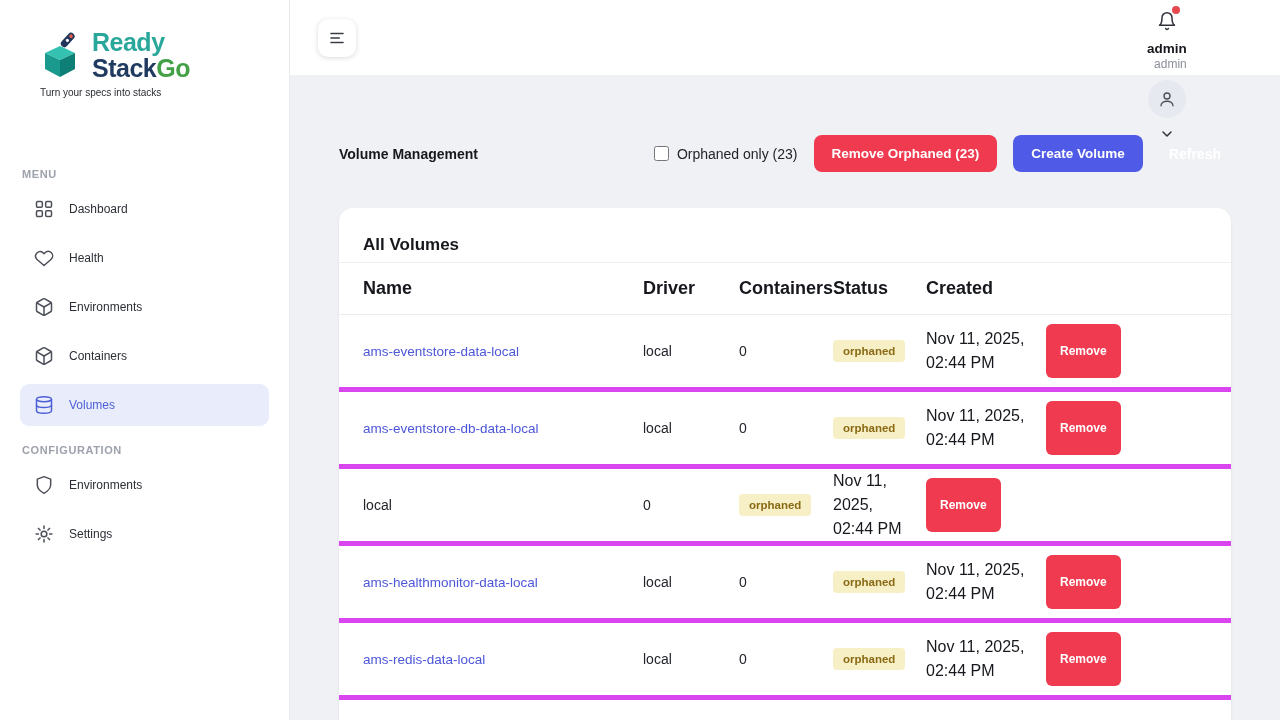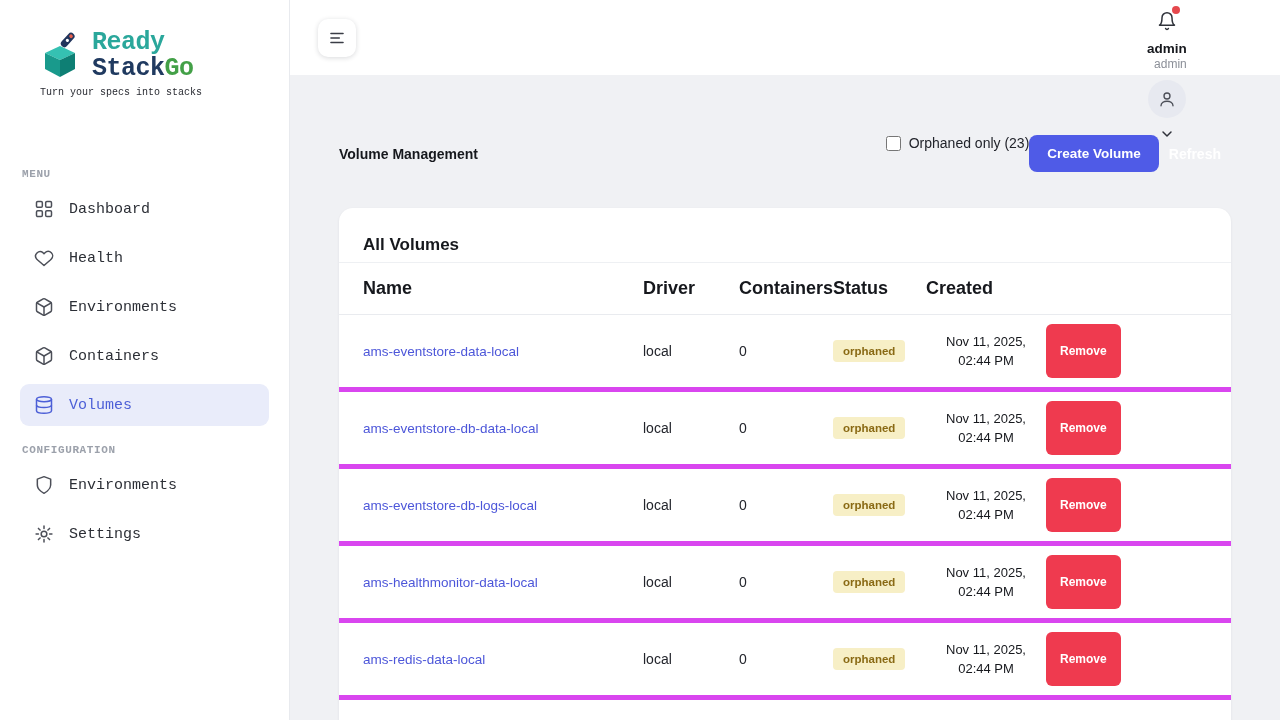--- a/index.html
+++ b/index.html
@@ -1,32 +1,32 @@
 <!DOCTYPE html>
 <html><head>
 <meta charset="utf-8">
 <style>
   * { margin:0; padding:0; box-sizing:border-box; }
   html,body { width:1280px; height:720px; overflow:hidden; }
   body { font-family:"Liberation Sans", sans-serif; background:#f0f1f4; color:#1b1d23; }
   .app { display:flex; width:1280px; height:720px; }
 
   
-  .sidebar { width:290px; min-width:290px; background:#ffffff; border-right:1px solid #e8eaee; height:720px;font-family:Liberation Mono, monospace; }
+  .sidebar { width:290px; min-width:290px; background:#ffffff; border-right:1px solid #e8eaee; height:720px; }
   .logo-wrap { padding:30px 20px 6px 36px; }
   .logo-row { display:flex; align-items:center; gap:10px; }
   .logo-text { line-height:1.02; font-weight:700; font-size:25px; letter-spacing:-0.5px; }
   .logo-ready { color:#2aa79b; }
   .logo-stack { color:#203a60; }
   .logo-go { color:#43a047; }
   .tagline { font-size:10px; color:#2a2c33; margin:6px 0 0 2px; padding-left:2px; }
   .section-label { font-size:11px; font-weight:700; letter-spacing:0.6px; color:#9ca1ab; margin:0 0 8px 22px; }
   .section-label.first { margin-top:64px; }
   .section-label.second { margin-top:18px; }
-  .nav-item { display:flex; align-items:center; gap:15px; height:42px; margin:7px 20px; padding:0 14px; border-radius:9px; font-size:15px; color:#2c2f36; cursor:pointer; }
+  .nav-item { display:flex; align-items:center; gap:15px; height:42px; margin:7px 20px; padding:0 14px; border-radius:9px; font-size:12px; color:#2c2f36; cursor:pointer; }
   .nav-item .nav-icon { width:20px; height:20px; color:#4c4f58; display:flex; }
   .nav-item.active { background:#e9ecfa; color:#4c5fd7; }
   .nav-item.active .nav-icon { color:#4c5fd7; }
 
   
   .main { flex:1; display:flex; flex-direction:column; }
   .topbar { height:75px; min-height:75px; background:#ffffff; display:flex; align-items:center; padding:0 22px 0 28px; }
   .hamburger-btn { width:38px; height:38px; background:#fff; border:none; border-radius:10px; box-shadow:0 1px 5px rgba(20,24,40,.16); display:flex; align-items:center; justify-content:center; color:#3a3d46; cursor:pointer; }
   .topbar-right { margin-left:auto; display:flex; align-items:center; gap:8px;flex-direction:column; }
   .env-pill { display:flex; align-items:center; gap:9px; background:#f1f2f6; border-radius:9px; padding:9px 13px; cursor:pointer; }
@@ -37,37 +37,37 @@
   .user-meta { text-align:right; line-height:1.25; }
   .user-name { font-size:13.5px; font-weight:700; color:#16181d; }
   .user-role { font-size:12px; color:#8b8f98; }
   .avatar { width:38px; height:38px; border-radius:50%; background:#e7e9f0; display:flex; align-items:center; justify-content:center; color:#4c4f58; cursor:pointer; }
   .caret-btn { background:none; border:none; color:#2f323a; display:flex; cursor:pointer; }
 
   
   .content { padding:60px 49px 0 49px; }
   .page-head { display:flex; align-items:center; }
   .page-title { font-size:14px; font-weight:700; color:#16181d; }
-  .head-controls { margin-left:auto; display:flex; align-items:flex-start; }
+  .head-controls { margin-left:auto; display:flex; align-items:center; gap:16px; }
   .check-wrap { display:flex; align-items:center; gap:8px; font-size:14px; color:#22242b; cursor:pointer; }
   .check-wrap input { width:15px; height:15px; accent-color:#4f5be7; }
   .btn { border:none; border-radius:8px; height:37px; padding:0 18px; font-family:inherit; font-size:13.5px; font-weight:700; color:#fff; cursor:pointer; }
   .btn-danger { background:#ef3a4f; }
   .btn-primary { background:#4f5be7; }
   .btn-ghost { background:transparent; color:#ffffff; font-weight:600; font-size:14px; padding:0 10px; }
 
   
   .card { margin-top:36px; background:#fff; border-radius:14px; box-shadow:0 1px 3px rgba(16,24,40,.07); min-height:600px; overflow:hidden; }
   .card-title { font-size:17px; font-weight:700; color:#16181d; padding:27px 24px 7px; border-bottom:1px solid #eef0f3; }
   .tgrid { display:grid; grid-template-columns:280px 96px 94px 93px 120px 1fr; align-items:center; padding:0 24px; }
   .thead { height:52px; border-bottom:1px solid #e9ebef; font-size:18px; font-weight:700; color:#16181d; }
   .trow { height:77px; border-bottom:5px solid #d946ef; font-size:14px; color:#23252c; }
   .vol-link { color:#4c56d9; font-size:13.5px; text-decoration:none; cursor:pointer; }
   .badge-orphaned { display:inline-block; background:#f7efc6; color:#8a6a15; font-size:11.5px; font-weight:600; padding:5px 10px; border-radius:4px; }
-  .created-cell { font-size:13px; line-height:1.5; color:#16181d;text-align:center; }
+  .created-cell { font-size:16px; line-height:1.5; color:#16181d; }
   .btn-remove { background:#ef3a4f; color:#fff; border:none; border-radius:6px; font-family:inherit; font-size:12px; font-weight:700; padding:20px 14px; cursor:pointer; }
   svg { display:block; }
 </style>
 </head>
 <body>
 
 <div class="app">
 
   <aside class="sidebar">
     <div class="logo-wrap">
@@ -243,20 +243,21 @@
 
     <div class="content">
 
       <div class="page-head">
         <div class="page-title">Volume Management</div>
         <div class="head-controls">
           <label class="check-wrap">
             <input type="checkbox" style="">
             <span>Orphaned only (23)</span>
           </label>
+          <button class="btn btn-danger">Remove Orphaned (23)</button>
           <button class="btn btn-primary">Create Volume</button>
           <button class="btn btn-ghost">Refresh</button>
         </div>
       </div>
 
       <div class="card">
         <div class="card-title">All Volumes</div>
 
         <div class="tgrid thead">
           <div>Name</div>
@@ -279,21 +280,20 @@
         <div class="tgrid trow">
           <div><a class="vol-link">ams-eventstore-db-data-local</a></div>
           <div>local</div>
           <div>0</div>
           <div><span class="badge-orphaned">orphaned</span></div>
           <div class="created-cell"><span>Nov 11, 2025,</span><br><span>02:44 PM</span></div>
           <div><button class="btn-remove">Remove</button></div>
         </div>
 
         <div class="tgrid trow">
-          <div><a class="vol-link">ams-eventstore-db-logs-local</a></div>
           <div>local</div>
           <div>0</div>
           <div><span class="badge-orphaned">orphaned</span></div>
           <div class="created-cell"><span>Nov 11, 2025,</span><br><span>02:44 PM</span></div>
           <div><button class="btn-remove">Remove</button></div>
         </div>
 
         <div class="tgrid trow">
           <div><a class="vol-link">ams-healthmonitor-data-local</a></div>
           <div>local</div>

